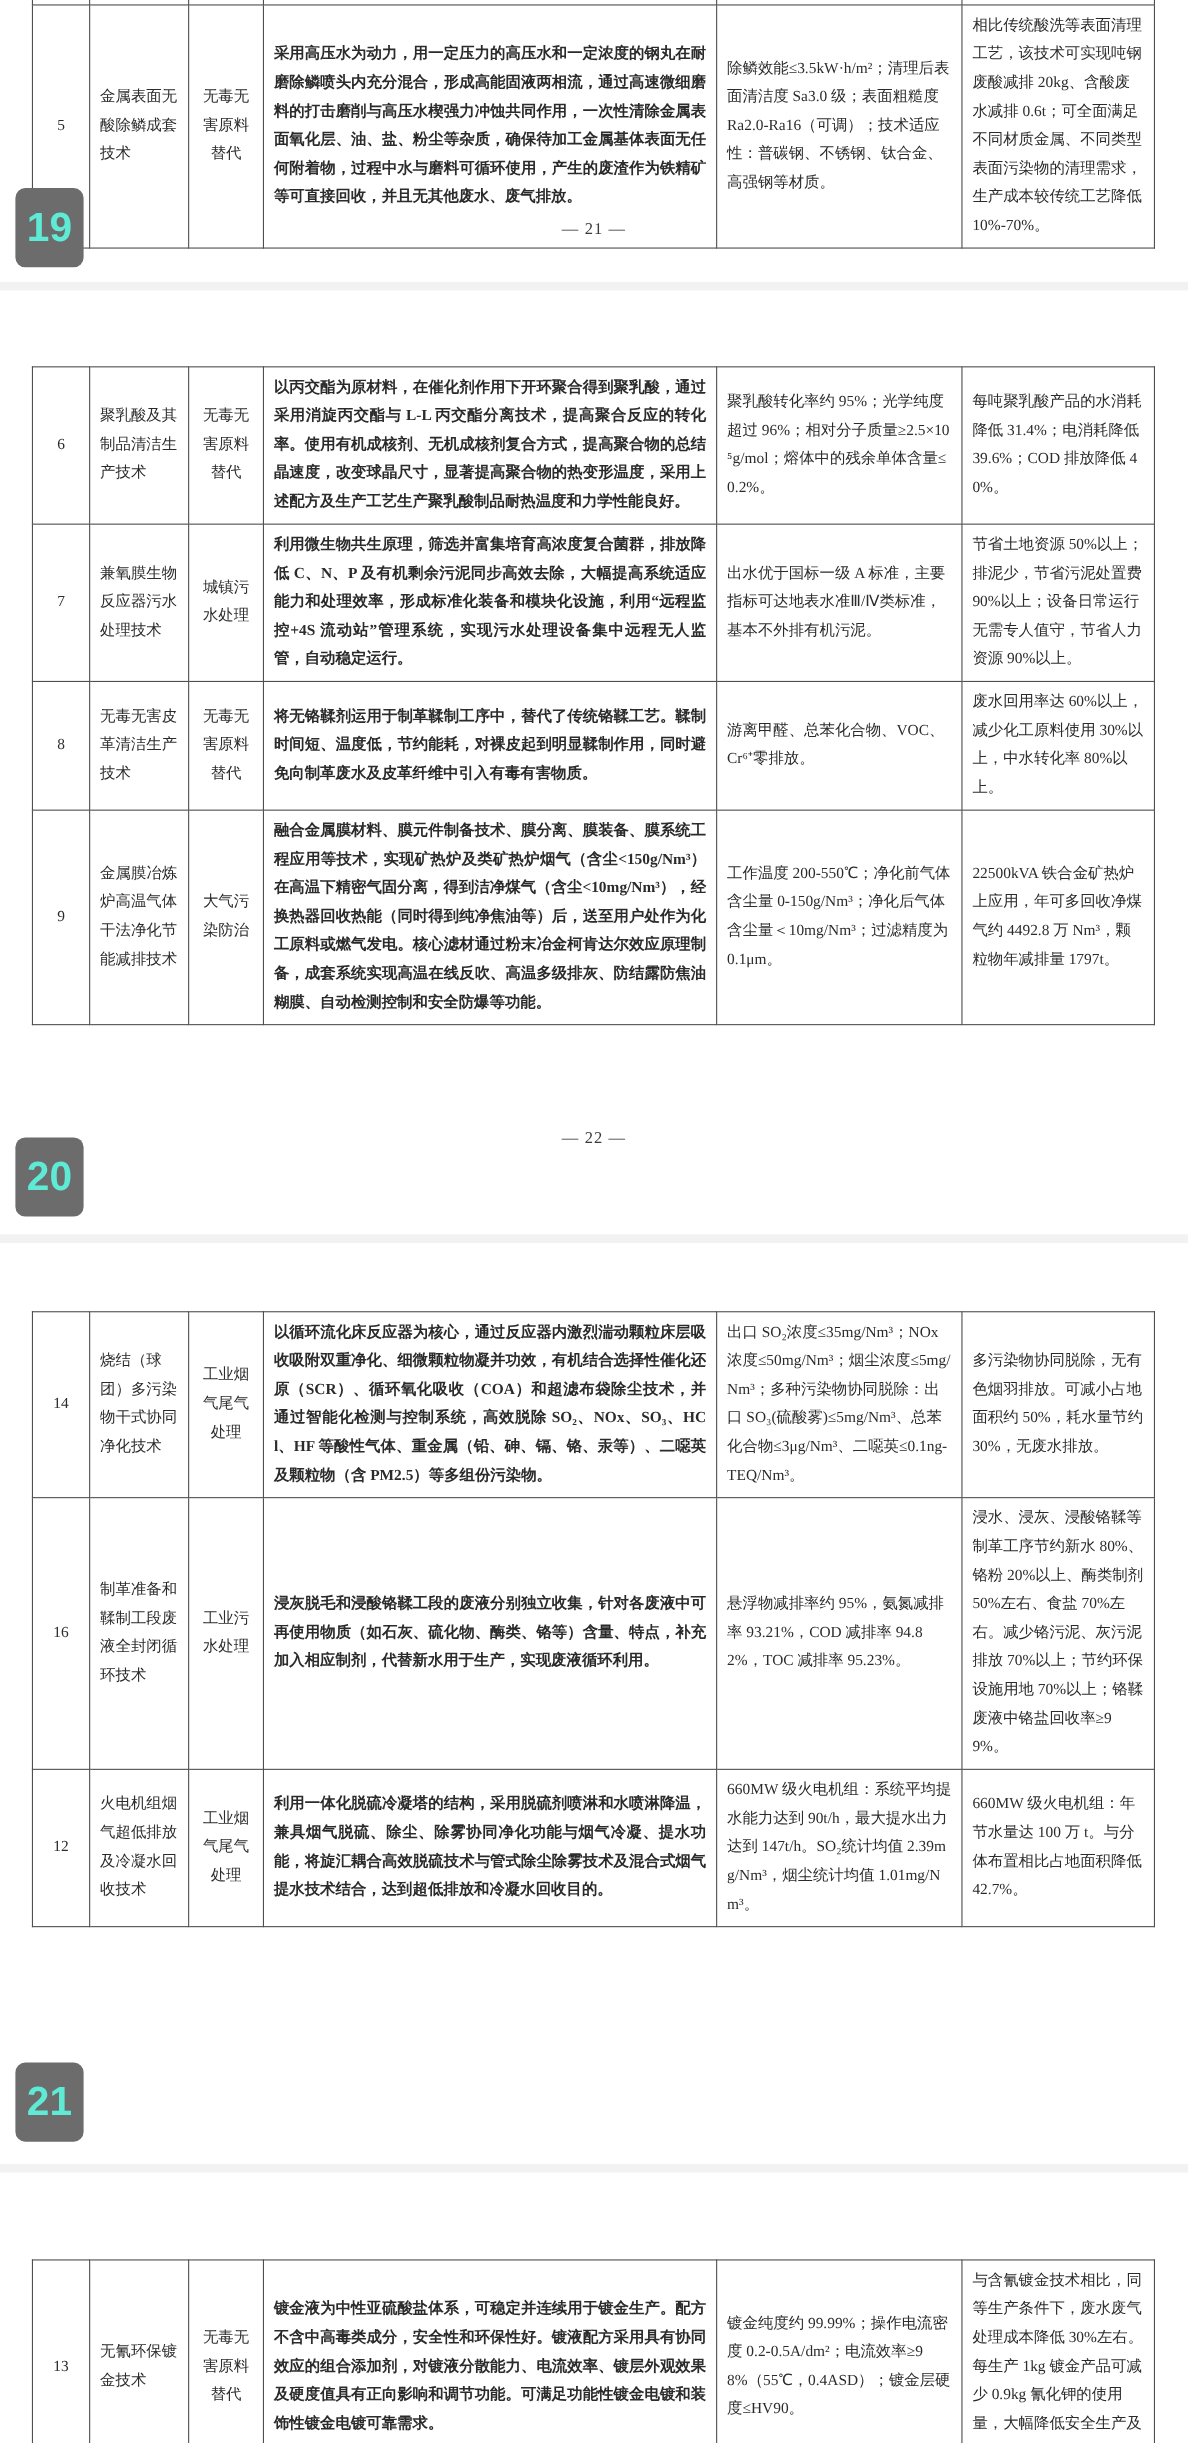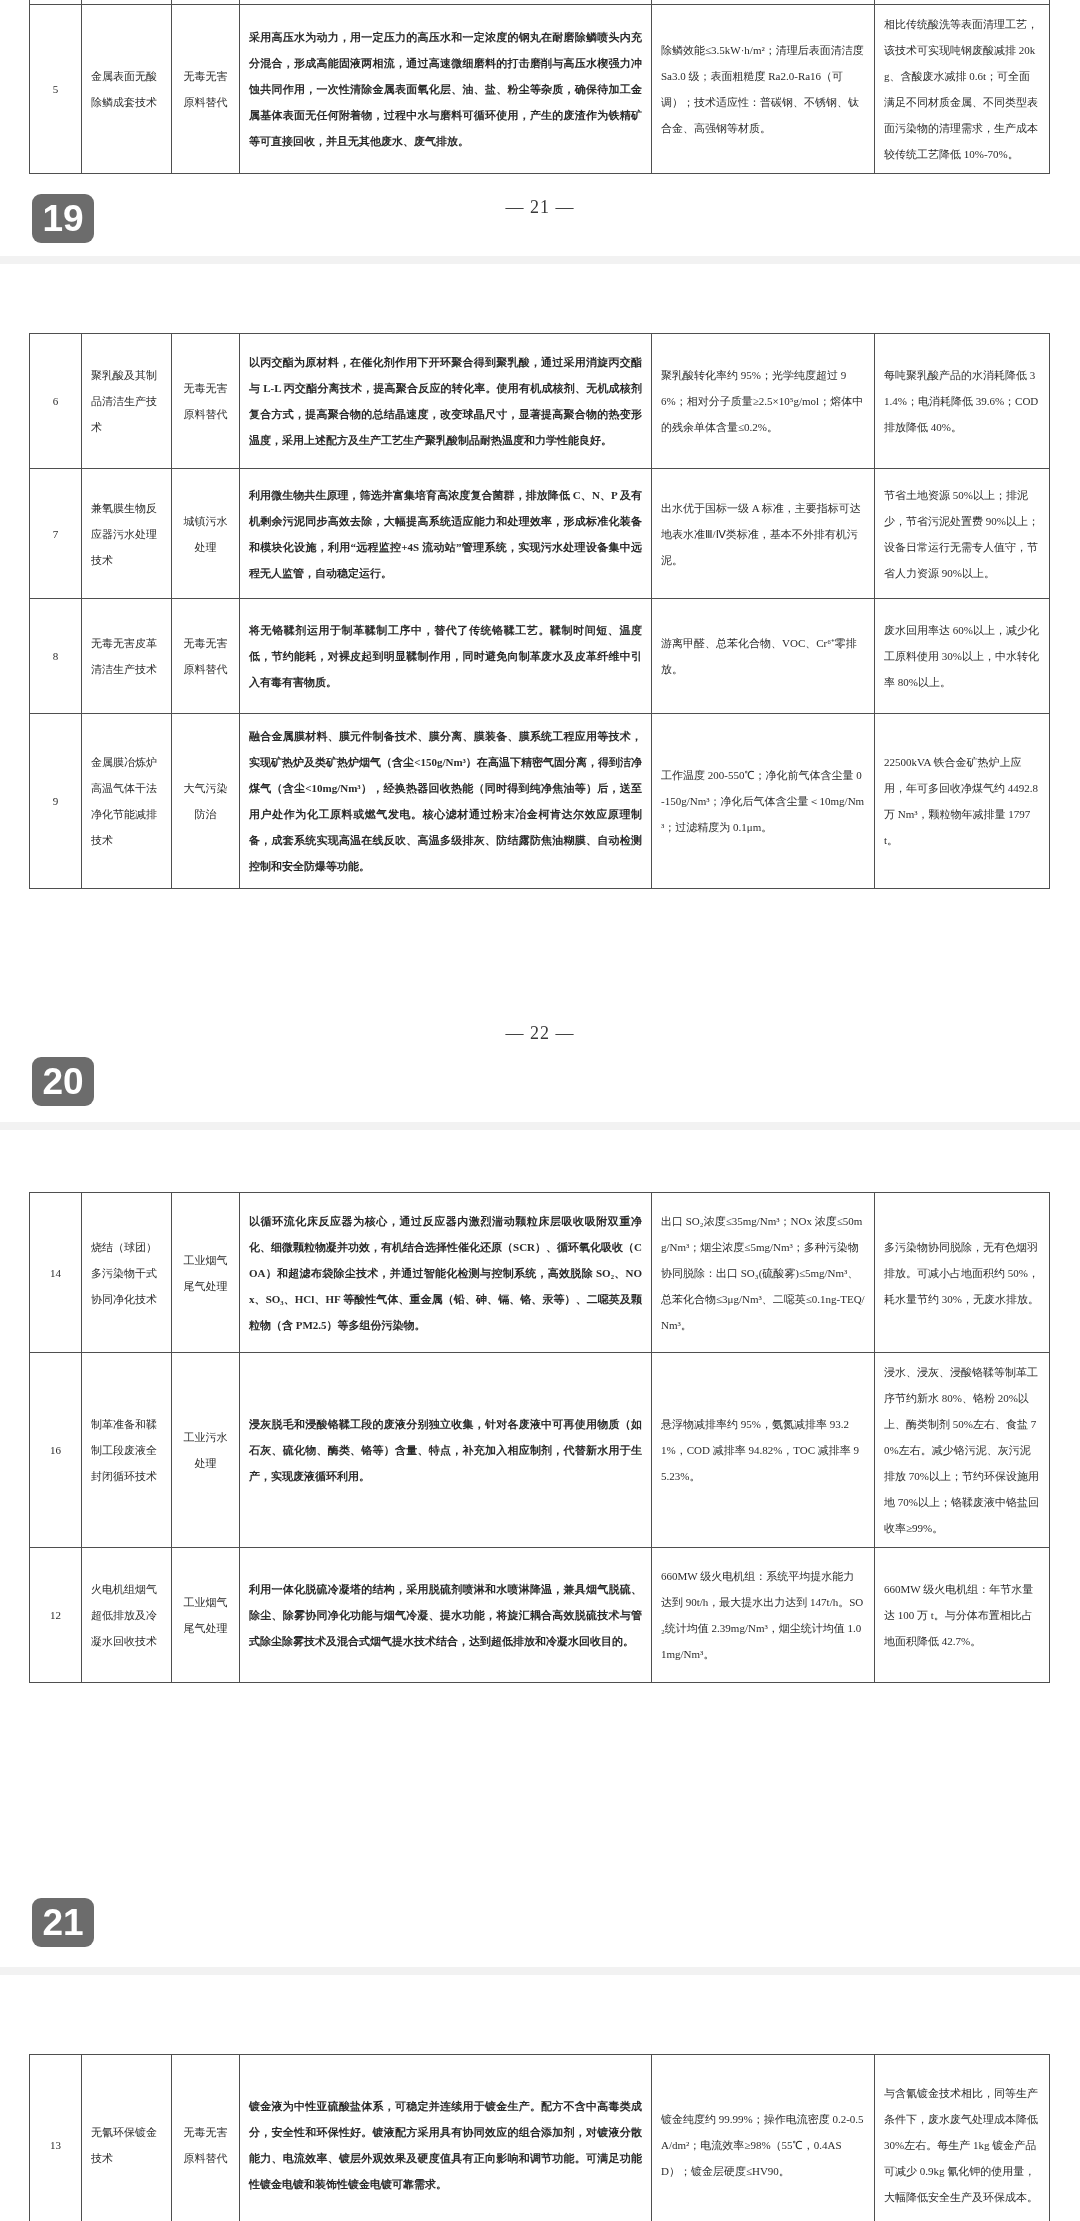--- a/index.html
+++ b/index.html
@@ -8,36 +8,36 @@
     background:#ffffff; font-family:"Liberation Serif", serif;
   }
   .page { position:relative; background:#ffffff; }
   .page-separator { height:8px; background:#f2f2f2; }
   .tech-table {
     border-collapse:collapse; table-layout:fixed;
     width:1020px; margin-left:29px;
   }
   .tech-table td {
     border:1px solid #4f4f4f; color:#2b2b2b;
-    font-size:11px; line-height:26px; vertical-align:middle;
+    font-size:14px; line-height:26px; vertical-align:middle;
     padding:6px 9px; word-break:break-all; overflow:hidden;
   }
   .c-no   { text-align:center; }
   .c-name { padding:6px 13px; }
   .c-category { text-align:center; padding:6px 6px; }
   .c-desc { text-align:justify; padding:6px 11px;font-weight:bold; }
   .c-indicators, .c-benefits { padding:6px 10px; }
   tr.sliver td { height:6px; padding:0; border-top:none; }
   .page-footer {
     position:absolute; left:0; right:0; text-align:center;
-    font-size:18px; color:#3a3a3a; letter-spacing:1px;
+    font-size:15px; color:#3a3a3a; letter-spacing:1px;
   }
   .page-badge {
-    position:absolute; left:32px; width:62px; height:49px;
-    background:#6c6c6c; border-radius:9px; color:#ffffff;
+    position:absolute; left:14px; width:62px; height:72px;
+    background:#6c6c6c; border-radius:9px; color:#5eead4;
     font-family:"Liberation Sans", sans-serif; font-size:37px; font-weight:bold;
     display:flex; align-items:center; justify-content:center;
   }
   
   #p1 { height:258px; }
   #p1 .tech-table { margin-top:-2px; }
   #p1 .page-footer { bottom:38px; }
   #p1 .page-badge { bottom:13px; }
   #t1 tr:nth-child(2) { height:152px; }
   

